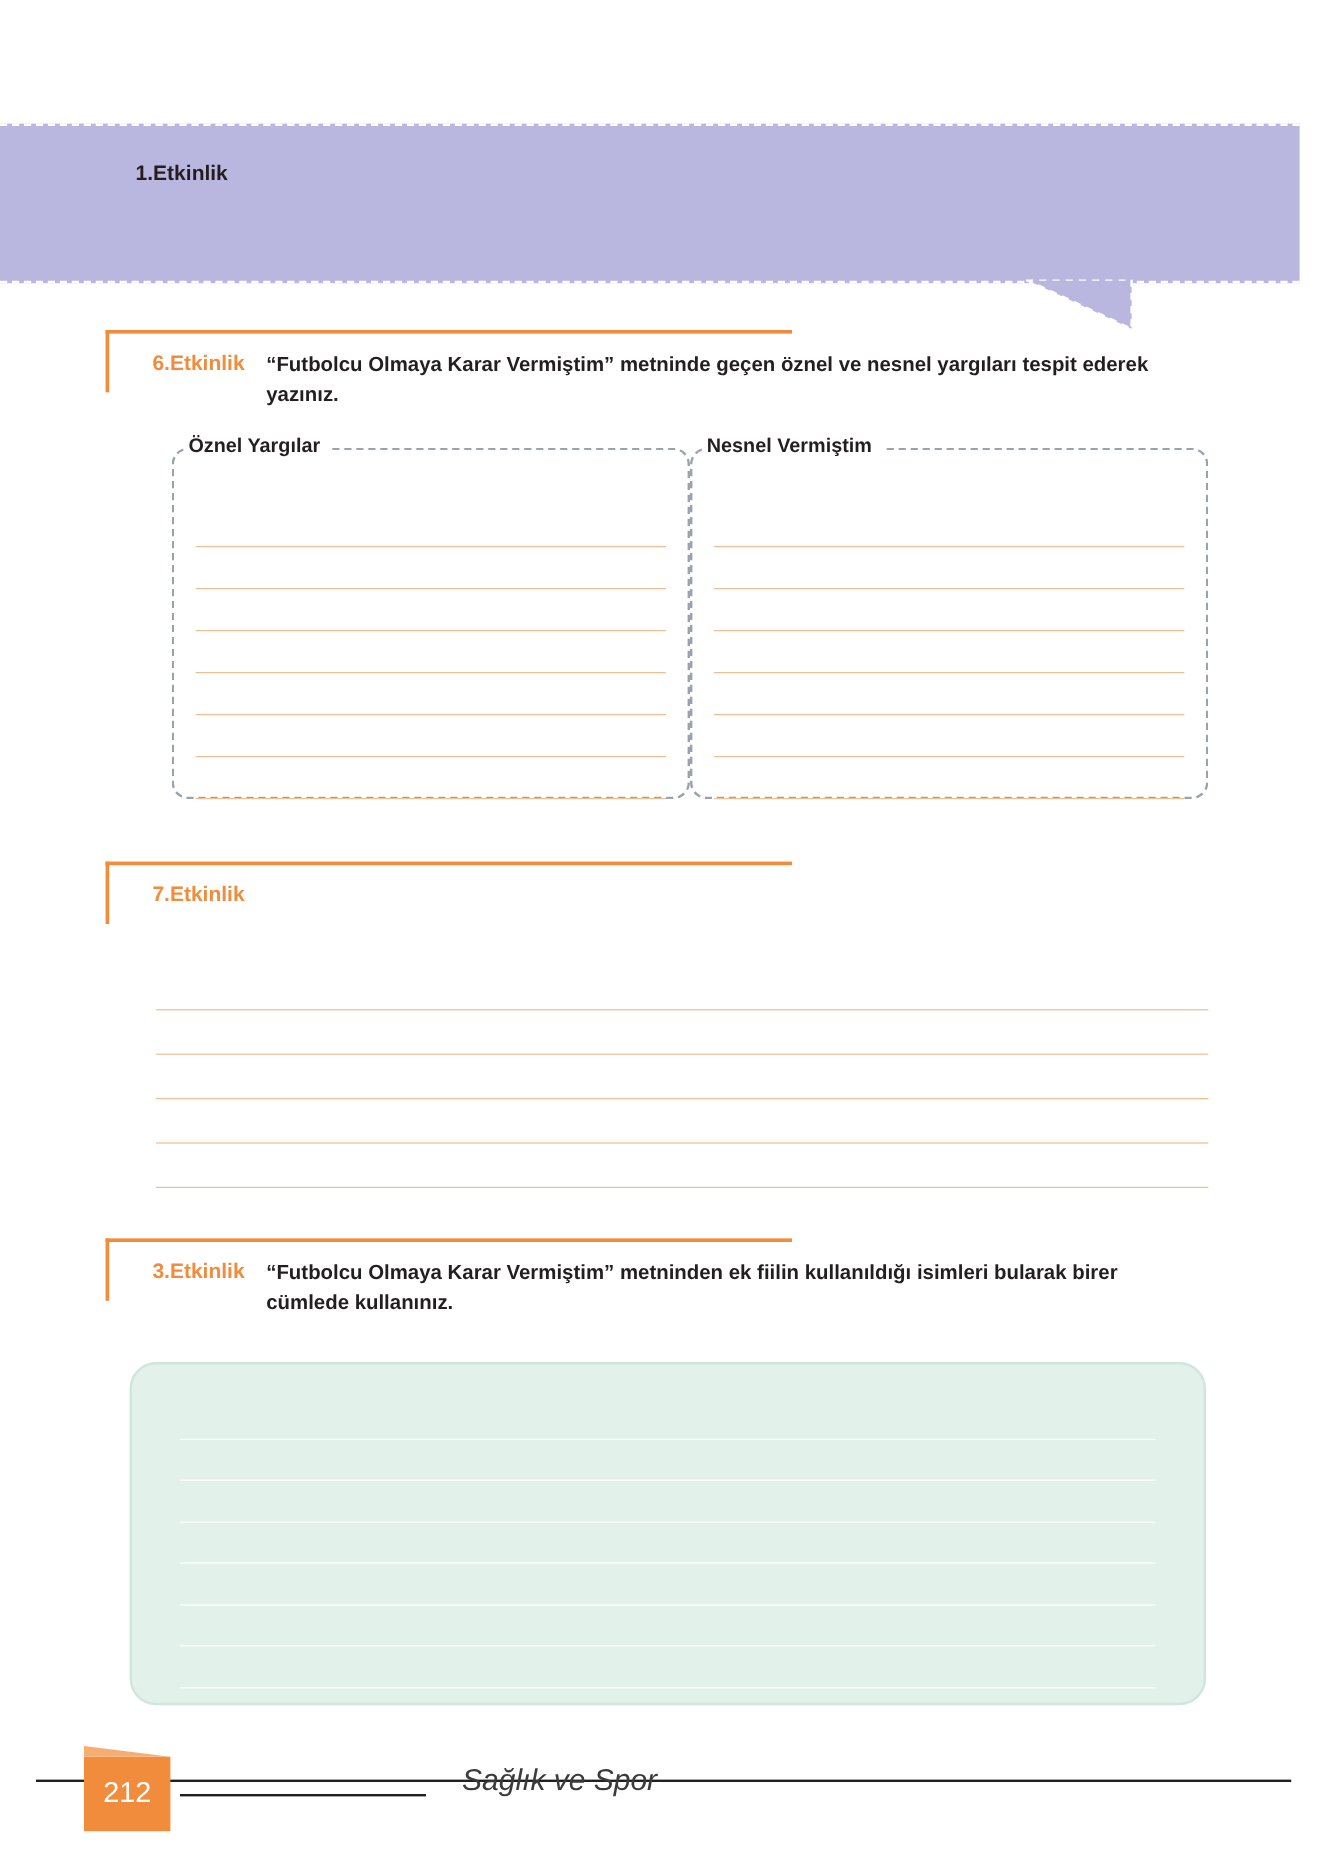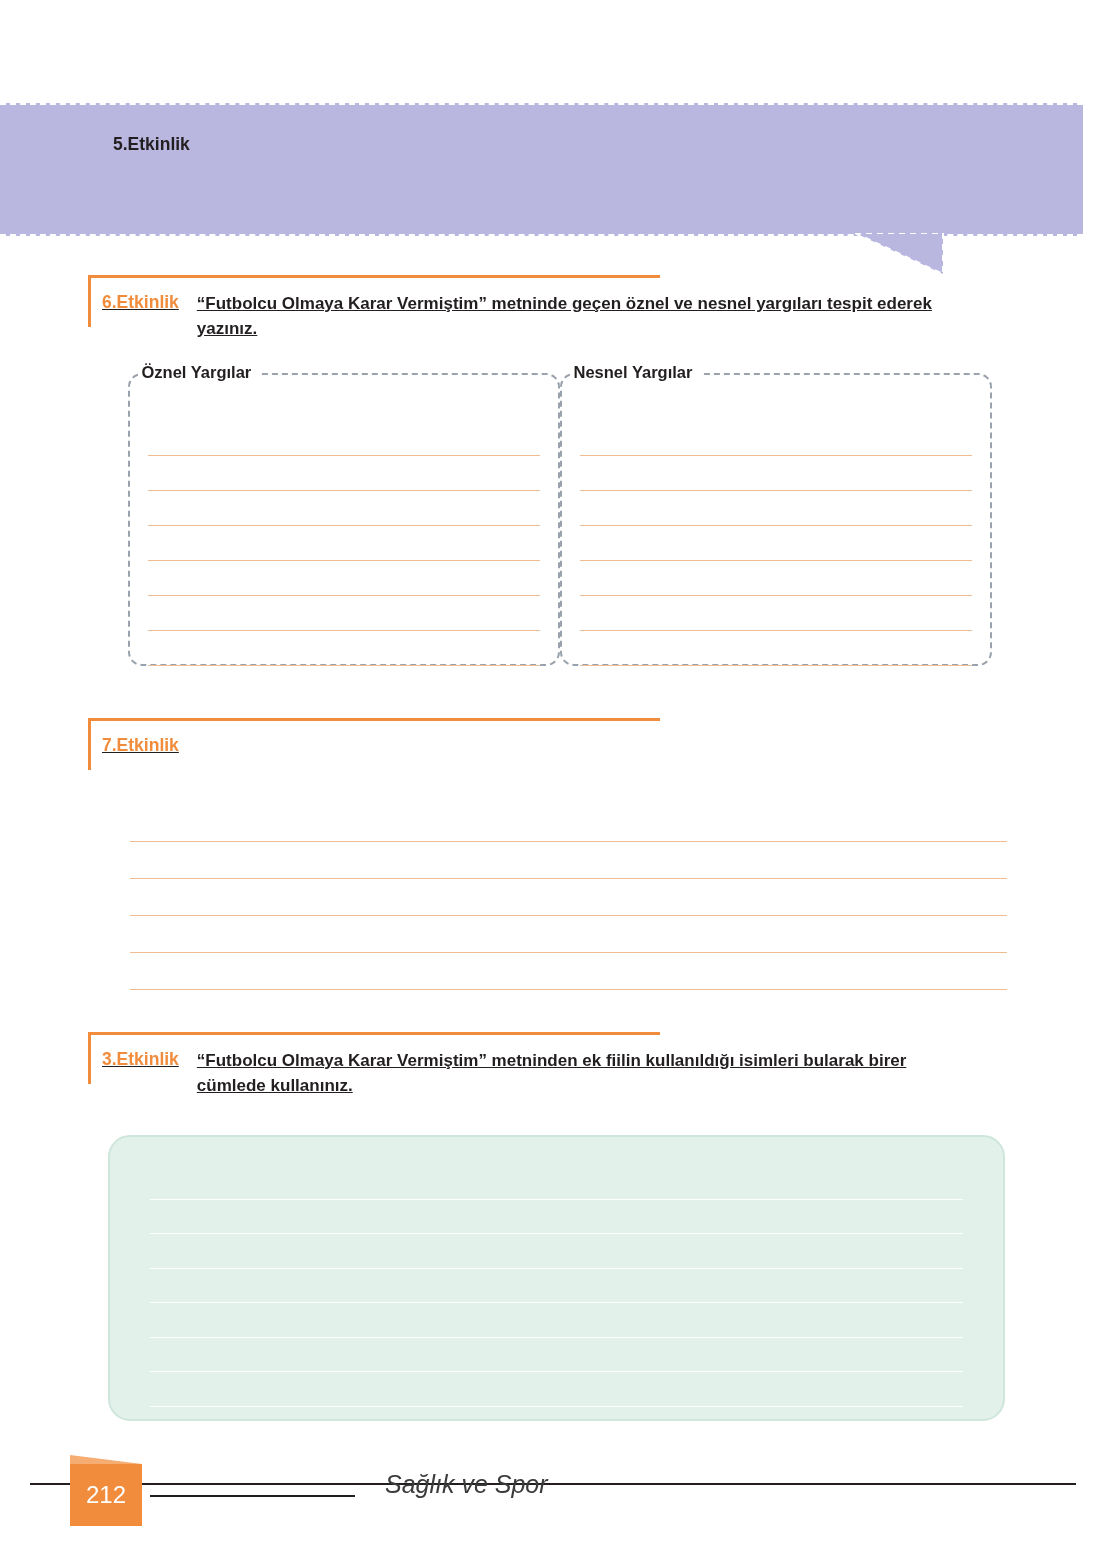--- a/index.html
+++ b/index.html
@@ -75,22 +75,21 @@
     position: absolute;
     left: 0;
     top: 0;
     width: 3px;
     height: 52px;
     background: #f08c3c;
   }
   .activity .head {
     display: flex;
     padding-top: 14px;
-    padding-left: 14px;
-    text-decoration: underline;
+    padding-left: 39px;
   }
   .activity .num {
     font-weight: bold;
     font-size: 17.5px;
     color: #f08c3c;
     white-space: nowrap;
   }
   .activity .q {
     font-weight: bold;
     font-size: 17px;
@@ -100,21 +99,21 @@
     max-width: 760px;
   }
 
   
   .boxrow {
     position: absolute;
     left: 112px;
     top: 373px;
     width: 895px;
     display: flex;
-    justify-content: center;
+    justify-content: flex-end;
   }
   .dashbox {
     width: 432px;
     height: 293px;
     border: 2px dashed #9aa3ad;
     border-radius: 14px;
     position: relative;
     padding: 42px 18px 14px 18px;
   }
   .dashbox .cap {
@@ -209,21 +208,21 @@
     width: 205px;
     height: 2px;
     background: #231f20;
   }
 </style>
 </head>
 <body>
 
 <div class="banner5">
   <div class="banner5-inner">
-    <div class="label">5.Etkinlik</div>
+    <div class="label">1.Etkinlik</div>
   </div>
 </div>
 <div class="tail">
   <svg width="90" height="42" viewBox="0 0 90 42">
     <polygon points="0,0 88,0 88,41" fill="#b9b6e0" stroke="#ffffff" stroke-width="2" stroke-dasharray="6 5"></polygon>
   </svg>
 </div>
 
 <div class="activity" style="top:275px;">
   <div class="rule"></div>
@@ -240,21 +239,21 @@
       <div class="ln"></div>
       <div class="ln"></div>
       <div class="ln"></div>
       <div class="ln"></div>
       <div class="ln"></div>
       <div class="ln"></div>
       <div class="ln"></div>
     </div>
   </div>
   <div class="dashbox">
-    <div class="cap">Nesnel Yargılar</div>
+    <div class="cap">Nesnel Vermiştim</div>
     <div class="lines">
       <div class="ln"></div>
       <div class="ln"></div>
       <div class="ln"></div>
       <div class="ln"></div>
       <div class="ln"></div>
       <div class="ln"></div>
       <div class="ln"></div>
     </div>
   </div>

